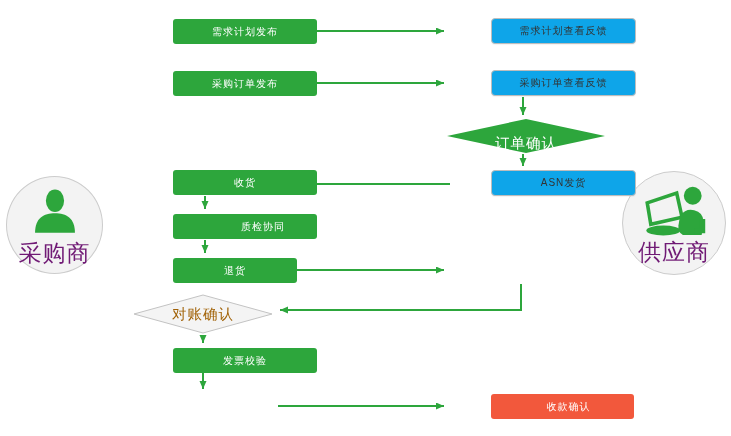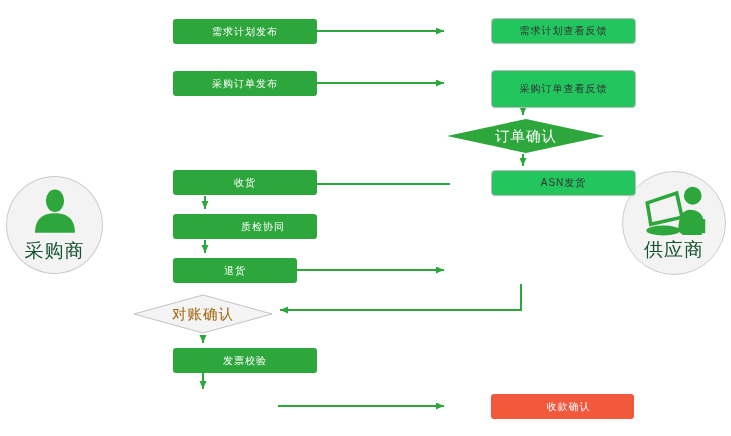--- a/index.html
+++ b/index.html
@@ -6,36 +6,36 @@
   .stage {
     position:relative; width:731px; height:436px; background:#ffffff;
     font-family:"Liberation Sans","DejaVu Sans",sans-serif; overflow:hidden;
   }
   .pnode {
     position:absolute; display:flex; align-items:center; justify-content:center;
     font-size:10px; letter-spacing:1px; box-sizing:border-box; border-radius:3px;margin-left:40px;
   }
   .green-node { background:var(--green,#2DA63C); color:#ffffff; }
   .plain-node {
-    background:#22c55e; border:1px solid #bdbdbd; color:#333333; border-radius:4px;
+    background:#0ea5e9; border:1px solid #bdbdbd; color:#333333; border-radius:4px;
     box-shadow:0 1px 1px rgba(0,0,0,0.05);
   }
   .red-node { background:var(--red,#F2583C); color:#ffffff; border-radius:3px; }
   .diamond { position:absolute; display:flex; align-items:center; justify-content:center; }
   .diamond > svg { position:absolute; left:0; top:0; width:100%; height:100%; }
   .diamond > span { position:relative; font-size:14.5px; letter-spacing:1px; }
   .diamond-green > span { color:#ffffff; }
   .diamond-gray  > span { color:#a16207; }
   .diamond-green polygon { fill:var(--green,#2DA63C); }
   .diamond-gray  polygon { fill:#f4f4f4; stroke:#c3c3c3; stroke-width:1; }
   .actor {
     position:absolute; border-radius:50%; background:#f3f3f3; border:1px solid #cccccc;
     display:flex; flex-direction:column; align-items:center; box-sizing:border-box;
   }
-  .actor .actor-label { font-size:19px; color:#14532d; letter-spacing:1px; }
+  .actor .actor-label { font-size:23px; color:#701a75; letter-spacing:1px; }
   .actor .actor-icon { line-height:0; }
   .actor .actor-icon svg .fillpart { fill:var(--green,#2DA63C); }
   .actor .actor-icon svg .strokepart { fill:none; stroke:var(--green,#2DA63C); }
   .arrows { position:absolute; left:0; top:0; color:var(--green,#2DA63C); pointer-events:none; }
 </style>
 </head>
 <body>
 
 <div class="stage">
 
@@ -93,23 +93,23 @@
   <div class="diamond diamond-gray" style="left:133px; top:294px; width:140px; height:40px;">
     <svg viewBox="0 0 140 40" preserveAspectRatio="none">
       <polygon points="70,1 139,20 70,39 1,20"></polygon>
     </svg>
     <span>对账确认</span>
   </div>
 
   <div class="pnode green-node" style="left:133px; top:348px; width:144px; height:25px;">发票校验</div>
 
   <div class="pnode plain-node" style="left:451px; top:18px;  width:145px; height:26px;">需求计划查看反馈</div>
-  <div class="pnode plain-node" style="left:451px; top:70px;  width:145px; height:38px;">采购订单查看反馈</div>
+  <div class="pnode plain-node" style="left:451px; top:70px;  width:145px; height:26px;">采购订单查看反馈</div>
 
-  <div class="diamond diamond-green" style="left:447px; top:119px; width:158px; height:34px;">
+  <div class="diamond diamond-green" style="left:447px; top:119px; width:158px; height:34px;align-items:flex-end;">
     <svg viewBox="0 0 158 34" preserveAspectRatio="none">
       <polygon points="79,0 158,17 79,34 0,17"></polygon>
     </svg>
     <span>订单确认</span>
   </div>
 
   <div class="pnode plain-node" style="left:451px; top:170px; width:145px; height:26px;">ASN发货</div>
   <div class="pnode red-node" style="left:451px; top:394px; width:143px; height:25px;padding-left:12px;">收款确认</div>
 
 </div>

